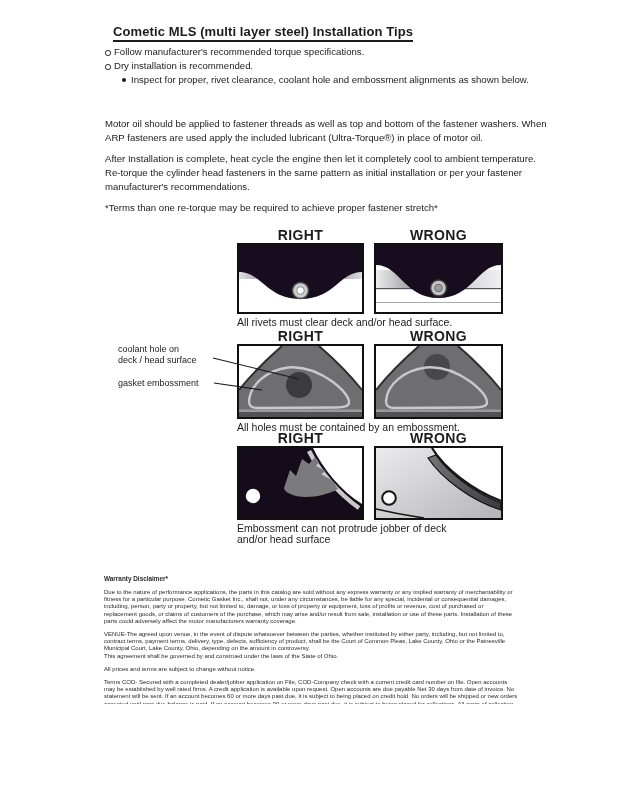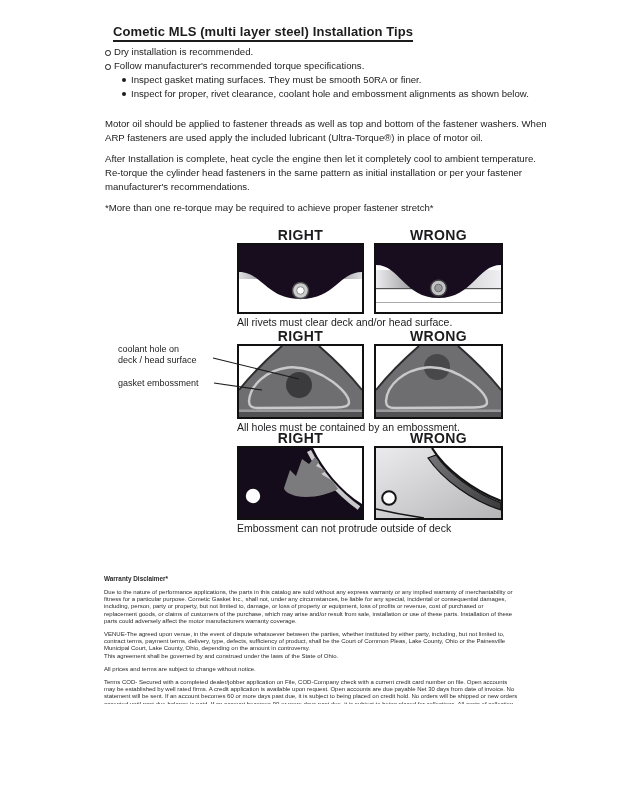--- a/index.html
+++ b/index.html
@@ -62,32 +62,31 @@
   }
 </style>
 </head>
 <body>
 
 <div class="page">
 
   <div class="title">Cometic MLS (multi layer steel) Installation Tips</div>
 
   <div class="tips">
+    <div class="li l1">Follow manufacturer's recommended torque specifications.</div>
     <div class="li l1">Dry installation is recommended.</div>
-    <div class="li l1">Follow manufacturer's recommended torque specifications.</div>
     <div class="sub">
-      <div class="li l2">Inspect gasket mating surfaces.  They must be smooth 50RA or finer.</div>
       <div class="li l2">Inspect for proper, rivet clearance, coolant hole and embossment alignments as shown below.</div>
     </div>
   </div>
 
   <div class="diesel">
     <p>Motor oil should be applied to fastener threads as well as top and bottom of the fastener washers. When ARP fasteners are used apply the included lubricant (Ultra-Torque®) in place of motor oil.</p>
     <p>After Installation is complete, heat cycle the engine then let it completely cool to ambient temperature. Re-torque the cylinder head fasteners in the same pattern as initial installation or per your fastener manufacturer's recommendations.</p>
-    <p>*More than one re-torque may be required to achieve proper fastener stretch*</p>
+    <p>*Terms than one re-torque may be required to achieve proper fastener stretch*</p>
   </div>
 
   <div class="diag-row dr1">
     <div class="diag-heads">
       <div class="hd w1">RIGHT</div>
       <div class="hd w2">WRONG</div>
     </div>
     <div class="diag-boxes">
       <div class="diag-box">
         <svg width="123" height="67" viewBox="0 0 123 67">
@@ -205,21 +204,22 @@
           <rect width="125" height="70" fill="#ffffff"></rect>
           <path d="M0,0 L56,0 C68,20 96,42 125,53 L125,70 L0,70 Z" fill="url(#g3w)"></path>
           <path d="M56,0 C68,20 96,42 125,53" stroke="#141414" stroke-width="2.2" fill="none"></path>
           <path d="M60,7 C72,25 99,45 125,55 L125,62 C96,53 66,31 52,10 Z" fill="url(#g3d)" stroke="#141414" stroke-width="1.3"></path>
           <path d="M0,61 C17,65 34,68 48,70" stroke="#141414" stroke-width="1.4" fill="none"></path>
           <circle cx="13" cy="50" r="6.8" fill="#ffffff" stroke="#141414" stroke-width="2"></circle>
         </svg>
       </div>
     </div>
     <div class="diag-caption">
-      <div class="cap-line">Embossment can not protrude outside of deck</div>
+      <div class="cap-line">Embossment can not protrude jobber of deck</div>
+      <div class="cap-line">and/or head surface</div>
     </div>
   </div>
 
   <div class="disclaimer">
     <h3>Warranty Disclaimer*</h3>
     <p>Due to the nature of performance applications, the parts in this catalog are sold without any express warranty or any implied warranty of merchantability or fitness for a particular purpose.  Cometic Gasket Inc., shall not, under any circumstances, be liable for any special, incidental or consequential damages, including, person, party or property, but not limited to, damage, or loss of property or equipment, loss of profits or revenue, cost of purchased or replacement goods, or claims of customers of the purchase, which may arise and/or result from sale, installation or use of these parts.  Installation of these parts could adversely affect the motor manufacturers warranty coverage.</p>
     <p class="tight">VENUE-The agreed upon venue, in the event of dispute whatsoever between the parties, whether instituted by either party, including, but not limited to, contract terms, payment terms, delivery, type, defects, sufficiency of product, shall be the Court of Common Pleas, Lake County, Ohio or the Painesville Municipal Court, Lake County, Ohio, depending on the amount in controversy.</p>
     <p>This agreement shall be governed by and construed under the laws of the State of Ohio.</p>
     <p>All prices and terms are subject to change without notice.</p>
     <p>Terms COD- Secured with a completed dealer/jobber application on File, COD-Company check with a current credit card number on file.  Open accounts may be established by well rated firms.  A credit application is available upon request.  Open accounts are due payable Net 30 days from date of invoice.  No statement will be sent.  If an account becomes 60 or more days past due, it is subject to being placed on credit hold.  No orders will be shipped or new orders accepted until past due balance is paid.  If an account becomes 90 or more days past due, it is subject to being placed for collections.  All costs of collection are the responsibility of the customer, including attorney fees, court costs, and other expenses of litigation.</p>

